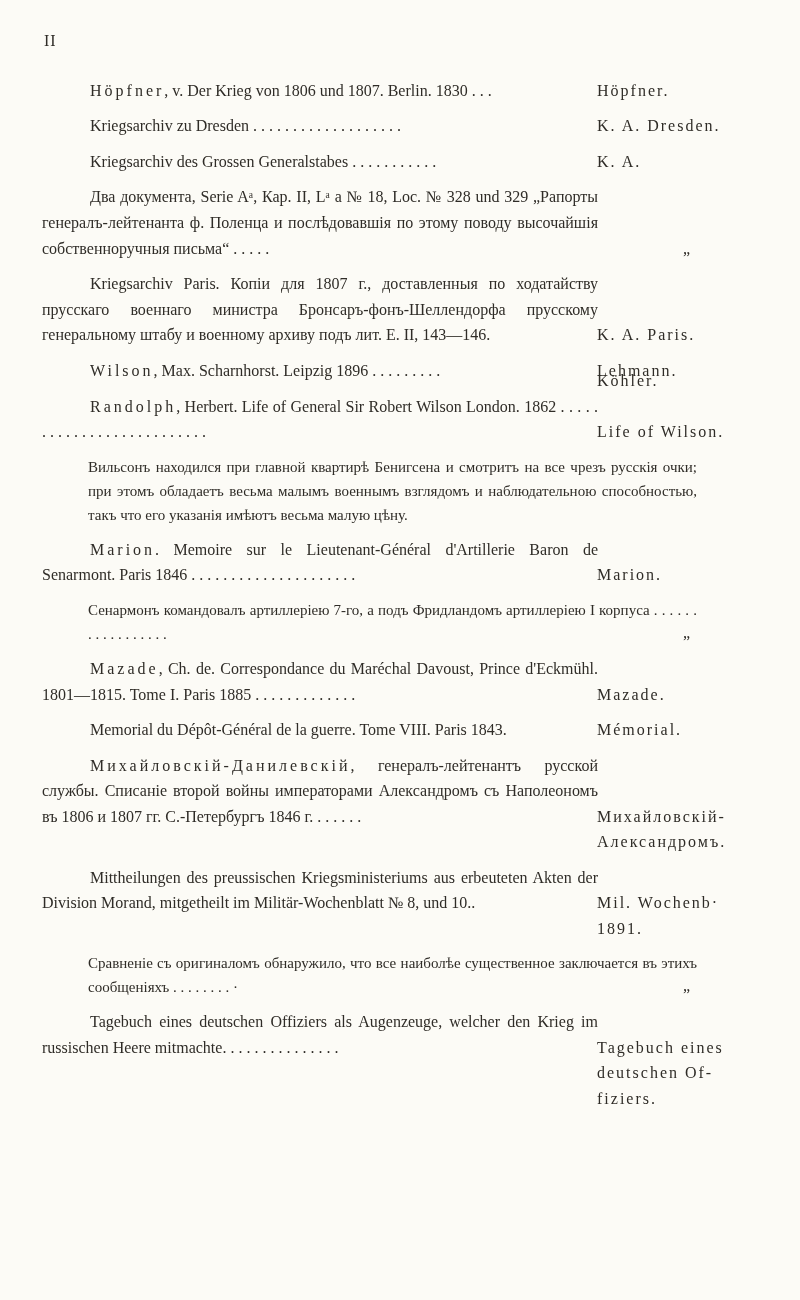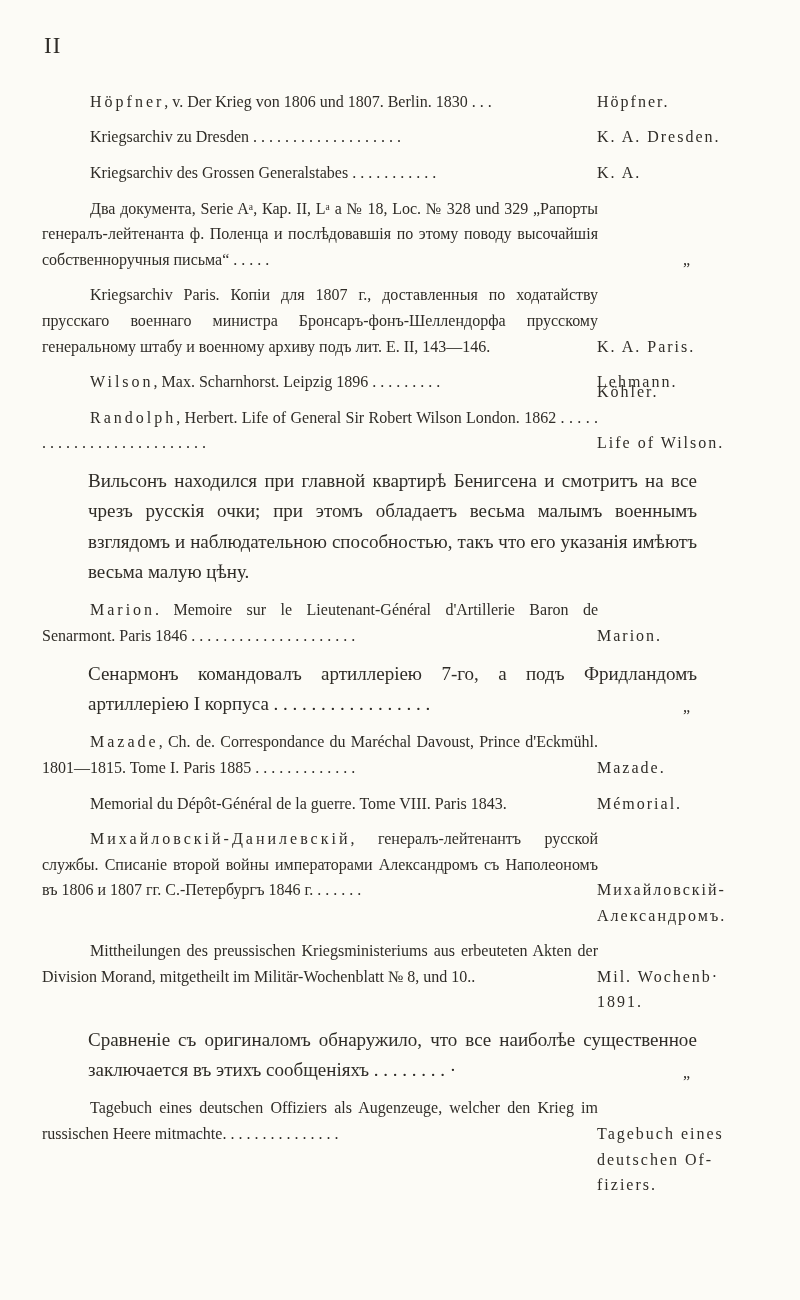--- a/index.html
+++ b/index.html
@@ -17,38 +17,38 @@
     position:relative;
     width:800px;
     min-height:1300px;
     box-sizing:border-box;
     background:var(--paper);
     padding:26px 36px 34px 42px;
     font-size:16px;
     line-height:1.6;
   }
   .page-number{
-    font-size:23px;
+    font-size:16px;
     letter-spacing:1px;
     margin:2px 0 24px 2px;
   }
   .item{
     position:relative;
     margin-bottom:10px;
   }
   .item .body{
     margin:0 166px 0 0;
     text-indent:48px;
     text-align:justify;
   }
   .item.annotation .body{
     margin-left:46px;
     margin-right:67px;
     text-indent:0;
-    font-size:19px;
+    font-size:15px;
   }
   .author{
     letter-spacing:3px;
   }
   .ref-label{
     position:absolute;
     right:7px;
     bottom:0;
     width:160px;
     letter-spacing:2px;

